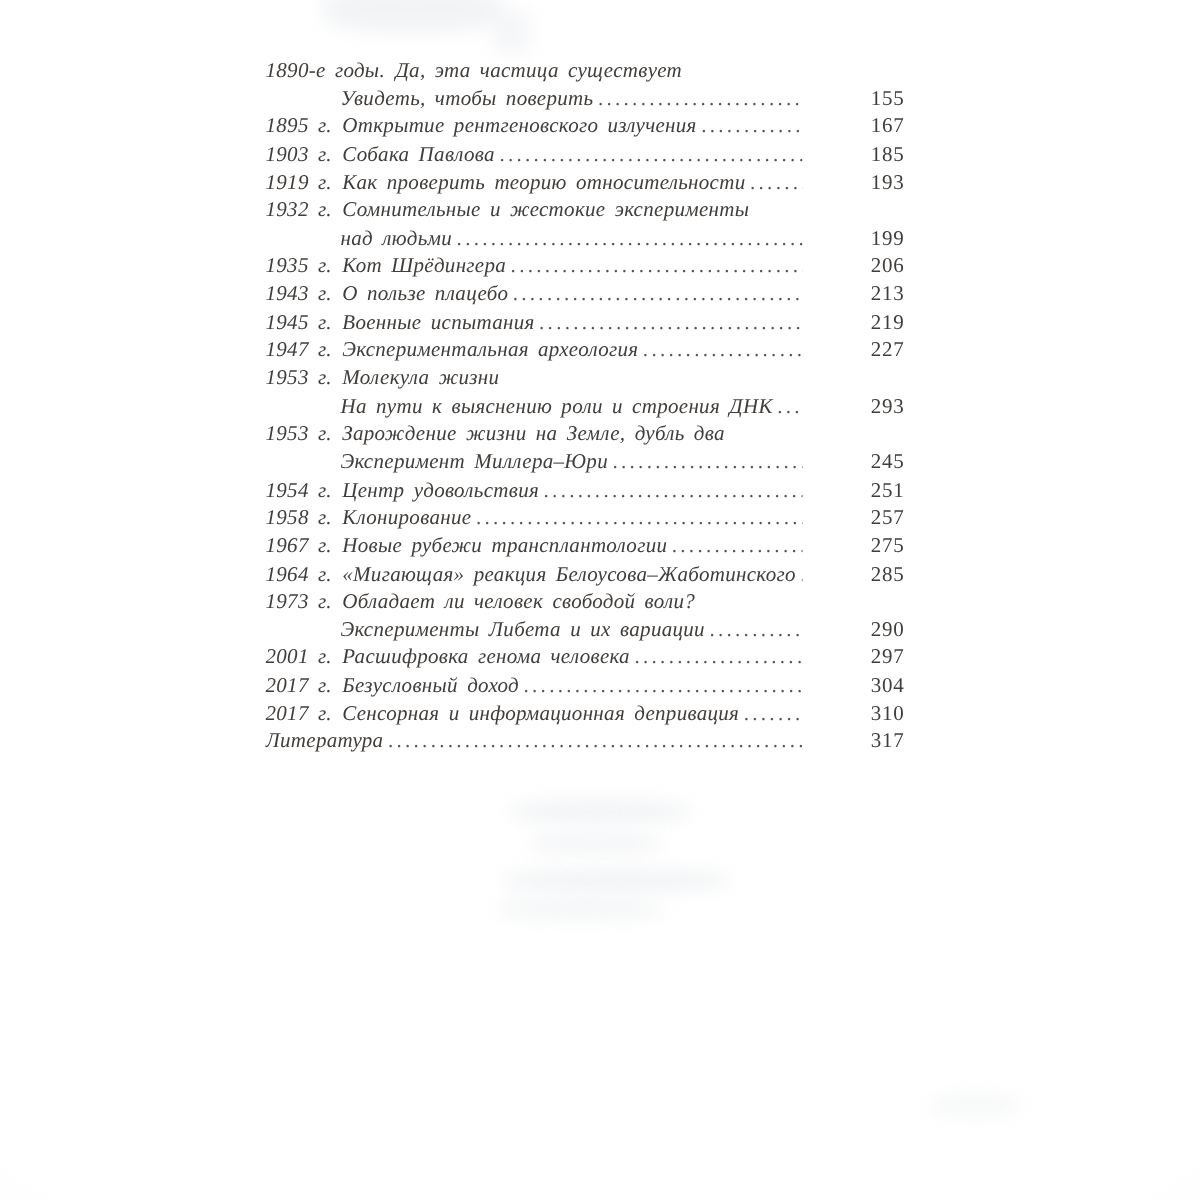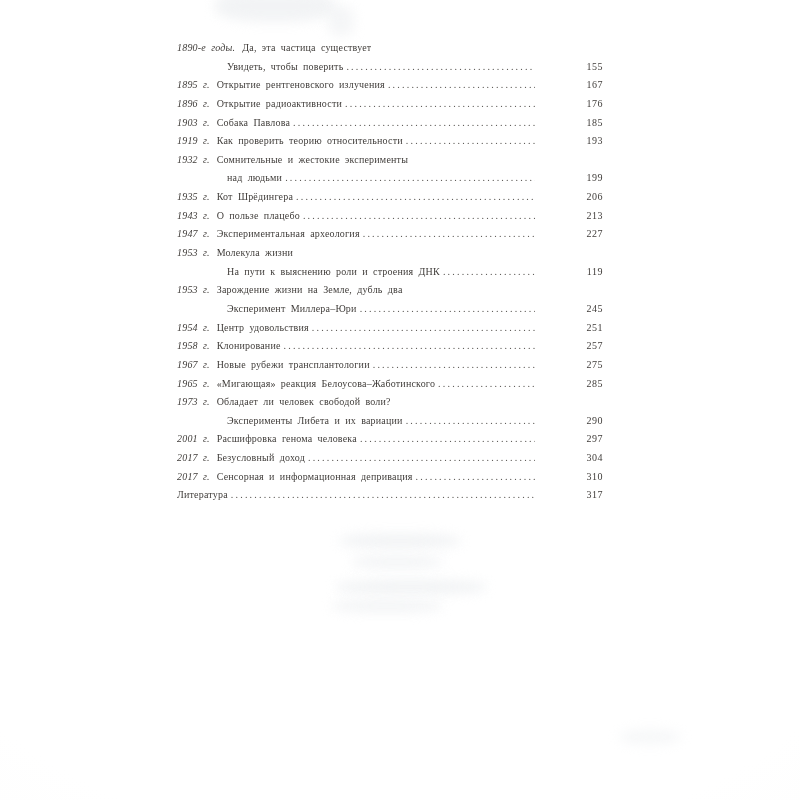--- a/index.html
+++ b/index.html
@@ -14,21 +14,21 @@
     height: 800px;
     background:
       radial-gradient(ellipse 120% 100% at 50% 45%, #ffffff 62%, #fcfcfb 88%, #f9f9f7 100%);
     overflow: hidden;
   }
   .toc {
     position: absolute;
     left: 177px;
     top: 39px;
     width: 426px;
-    font-size: 10px;
+    font-size: 14px;
     line-height: 18.65px;
     color: #403d3a;
     word-spacing: 2.5px;
   }
   .row {
     display: flex;
     align-items: baseline;
     white-space: nowrap;
     height: 18.65px;
     overflow: hidden;
@@ -37,20 +37,21 @@
     padding-left: 50px;
     align-items: center;
   }
   .year {
     font-style: italic;
     margin-right: 7px;
     letter-spacing: 0.2px;
   }
   .title {
     letter-spacing: 0.2px;
+    font-style: italic;
   }
   .leader {
     flex: 1 1 auto;
     overflow: hidden;
     white-space: nowrap;
     margin: 0 4px 0 3px;
     color: #55524e;
     letter-spacing: 2.2px;
     word-spacing: 0;
   }
@@ -104,26 +105,20 @@
     <span class="leader"></span>
     <span class="page-num">155</span>
   </div>
       <div class="row">
     <span class="year">1895 г.</span>
     <span class="title">Открытие рентгеновского излучения</span>
     <span class="leader"></span>
     <span class="page-num">167</span>
   </div>
       <div class="row">
-    <span class="year">1896 г.</span>
-    <span class="title">Открытие радиоактивности</span>
-    <span class="leader"></span>
-    <span class="page-num">176</span>
-  </div>
-      <div class="row">
     <span class="year">1903 г.</span>
     <span class="title">Собака Павлова</span>
     <span class="leader"></span>
     <span class="page-num">185</span>
   </div>
       <div class="row">
     <span class="year">1919 г.</span>
     <span class="title">Как проверить теорию относительности</span>
     <span class="leader"></span>
     <span class="page-num">193</span>
@@ -145,35 +140,41 @@
     <span class="leader"></span>
     <span class="page-num">206</span>
   </div>
       <div class="row">
     <span class="year">1943 г.</span>
     <span class="title">О пользе плацебо</span>
     <span class="leader"></span>
     <span class="page-num">213</span>
   </div>
       <div class="row">
+    <span class="year">1945 г.</span>
+    <span class="title">Военные испытания</span>
+    <span class="leader"></span>
+    <span class="page-num">219</span>
+  </div>
+      <div class="row">
     <span class="year">1947 г.</span>
     <span class="title">Экспериментальная археология</span>
     <span class="leader"></span>
     <span class="page-num">227</span>
   </div>
       <div class="row">
     <span class="year">1953 г.</span>
     <span class="title">Молекула жизни</span>
 
   </div>
       <div class="row cont">
 
     <span class="title">На пути к выяснению роли и строения ДНК</span>
     <span class="leader"></span>
-    <span class="page-num">119</span>
+    <span class="page-num">293</span>
   </div>
       <div class="row">
     <span class="year">1953 г.</span>
     <span class="title">Зарождение жизни на Земле, дубль два</span>
 
   </div>
       <div class="row cont">
 
     <span class="title">Эксперимент Миллера–Юри</span>
     <span class="leader"></span>
@@ -191,21 +192,21 @@
     <span class="leader"></span>
     <span class="page-num">257</span>
   </div>
       <div class="row">
     <span class="year">1967 г.</span>
     <span class="title">Новые рубежи трансплантологии</span>
     <span class="leader"></span>
     <span class="page-num">275</span>
   </div>
       <div class="row">
-    <span class="year">1965 г.</span>
+    <span class="year">1964 г.</span>
     <span class="title">«Мигающая» реакция Белоусова–Жаботинского</span>
     <span class="leader"></span>
     <span class="page-num">285</span>
   </div>
       <div class="row">
     <span class="year">1973 г.</span>
     <span class="title">Обладает ли человек свободой воли?</span>
 
   </div>
       <div class="row cont">

